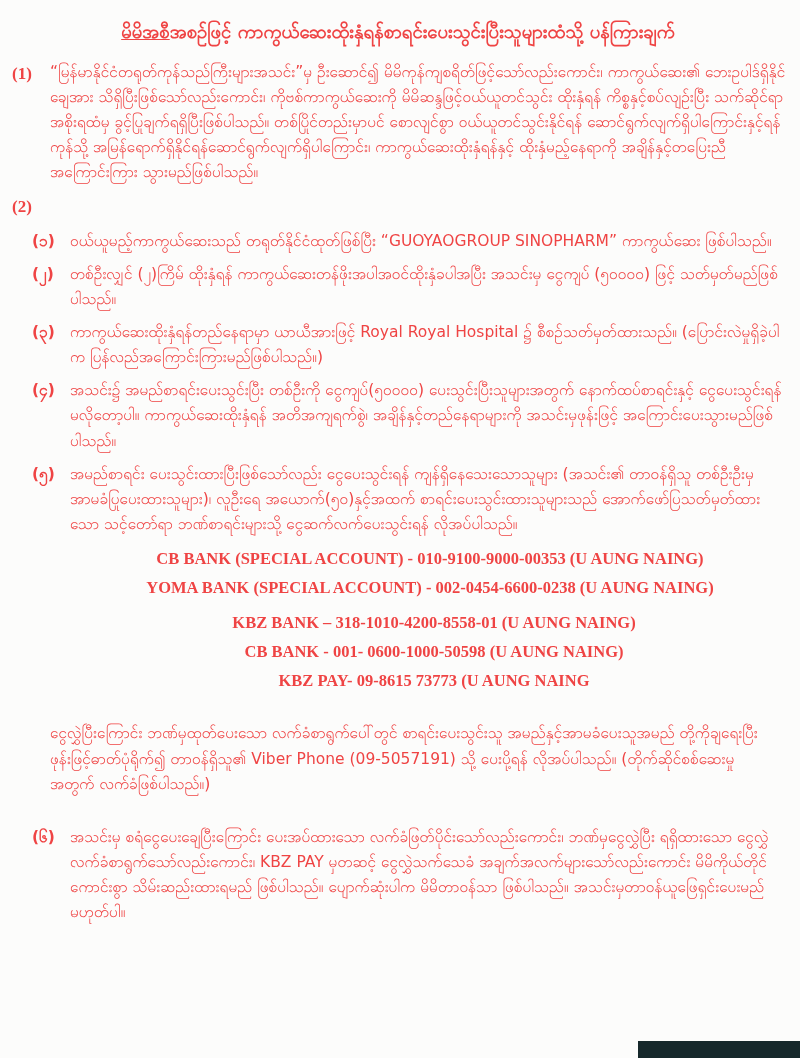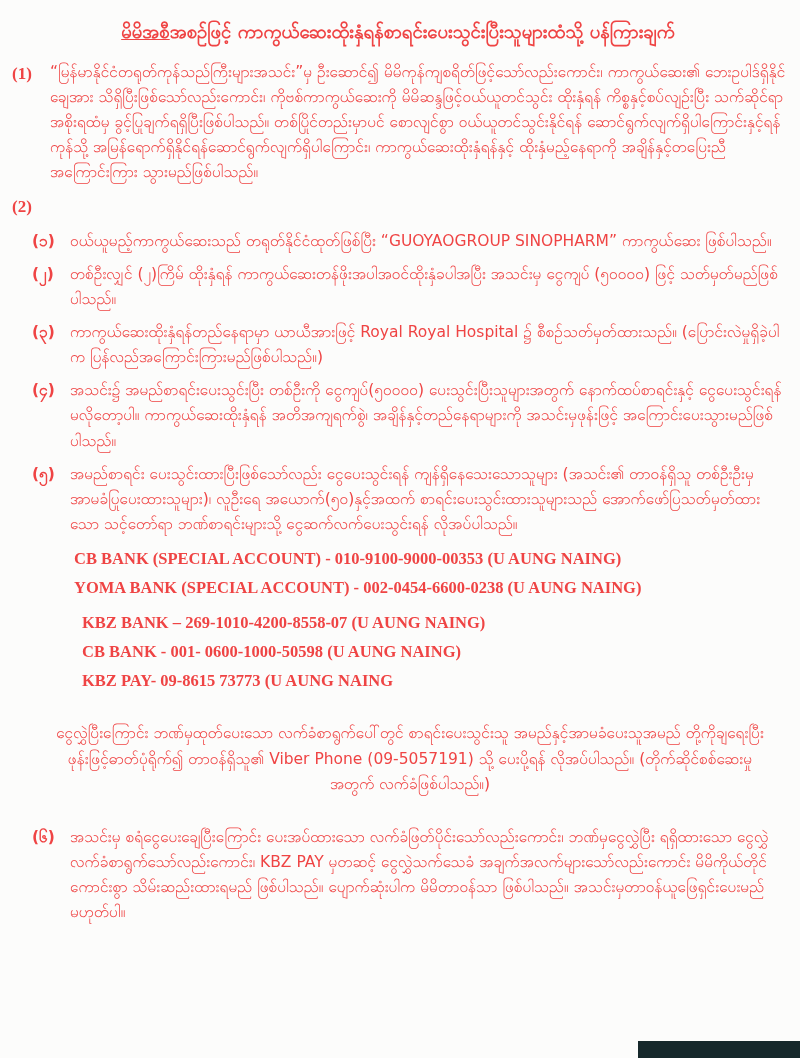--- a/index.html
+++ b/index.html
@@ -47,31 +47,31 @@
   }
   .itext { flex: 1 1 auto; }
   .level-1 { padding-left: 2px; }
   .level-2 { padding-left: 22px; }
   .bank-list {
     margin: 2px 0 6px 64px;
     font-family: "Liberation Serif", "DejaVu Serif", serif;
     font-weight: bold;
     font-size: 16.5px;
     line-height: 1.75;
+    text-align: center;
   }
   .bank-list.second { margin-left: 72px; }
   .bank-line { white-space: nowrap; }
   .inner-para {
     margin: 4px 0 6px 58px;
     padding-right: 10px;
   }
   .note-para {
     margin: 26px 0 0 40px;
     padding-right: 16px;
-    text-align: center;
   }
   .item6-block { margin-top: 28px; }
   .corner-artifact {
     position: absolute;
     right: 0;
     bottom: 0;
     width: 162px;
     height: 17px;
   }
 </style>
@@ -118,21 +118,21 @@
     <span class="itext">အမည်စာရင်း ပေးသွင်းထားပြီးဖြစ်သော်လည်း ငွေပေးသွင်းရန် ကျန်ရှိနေသေးသောသူများ (အသင်း၏ တာဝန်ရှိသူ တစ်ဦးဦးမှ အာမခံပြုပေးထားသူများ)၊ လူဦးရေ အယောက်(၅၀)နှင့်အထက် စာရင်းပေးသွင်းထားသူများသည် အောက်ဖော်ပြသတ်မှတ်ထားသော သင့်တော်ရာ ဘဏ်စာရင်းများသို့ ငွေဆက်လက်ပေးသွင်းရန် လိုအပ်ပါသည်။</span>
   </div>
 
   <div class="bank-list">
     <div class="bank-line">CB BANK (SPECIAL ACCOUNT) - 010-9100-9000-00353 (U AUNG NAING)</div>
     <div class="bank-line">YOMA BANK (SPECIAL ACCOUNT) - 002-0454-6600-0238 (U AUNG NAING)</div>
   </div>
 
 
   <div class="bank-list second">
-    <div class="bank-line">KBZ BANK – 269-1010-4200-8558-07 (U AUNG NAING)</div>
+    <div class="bank-line">KBZ BANK – 318-1010-4200-8558-01 (U AUNG NAING)</div>
     <div class="bank-line">CB BANK -  001- 0600-1000-50598 (U AUNG NAING)</div>
     <div class="bank-line">KBZ PAY- 09-8615 73773 (U AUNG NAING</div>
   </div>
 
   <div class="note-para">ငွေလွှဲပြီးကြောင်း ဘဏ်မှထုတ်ပေးသော လက်ခံစာရွက်ပေါ်တွင် စာရင်းပေးသွင်းသူ အမည်နှင့်အာမခံပေးသူအမည် တို့ကိုချရေးပြီး ဖုန်းဖြင့်ဓာတ်ပုံရိုက်၍ တာဝန်ရှိသူ၏ Viber Phone (09-5057191) သို့ ပေးပို့ရန် လိုအပ်ပါသည်။ (တိုက်ဆိုင်စစ်ဆေးမှုအတွက် လက်ခံဖြစ်ပါသည်။)</div>
 
   <div class="flex-item level-2 item6-block">
     <span class="marker">(၆)</span>
     <span class="itext">အသင်းမှ စရံငွေပေးချေပြီးကြောင်း ပေးအပ်ထားသော လက်ခံဖြတ်ပိုင်းသော်လည်းကောင်း၊ ဘဏ်မှငွေလွှဲပြီး ရရှိထားသော ငွေလွှဲလက်ခံစာရွက်သော်လည်းကောင်း၊ KBZ PAY မှတဆင့် ငွေလွှဲသက်သေခံ အချက်အလက်များသော်လည်းကောင်း မိမိကိုယ်တိုင်ကောင်းစွာ သိမ်းဆည်းထားရမည် ဖြစ်ပါသည်။ ပျောက်ဆုံးပါက မိမိတာဝန်သာ ဖြစ်ပါသည်။ အသင်းမှတာဝန်ယူဖြေရှင်းပေးမည်မဟုတ်ပါ။</span>
   </div>

